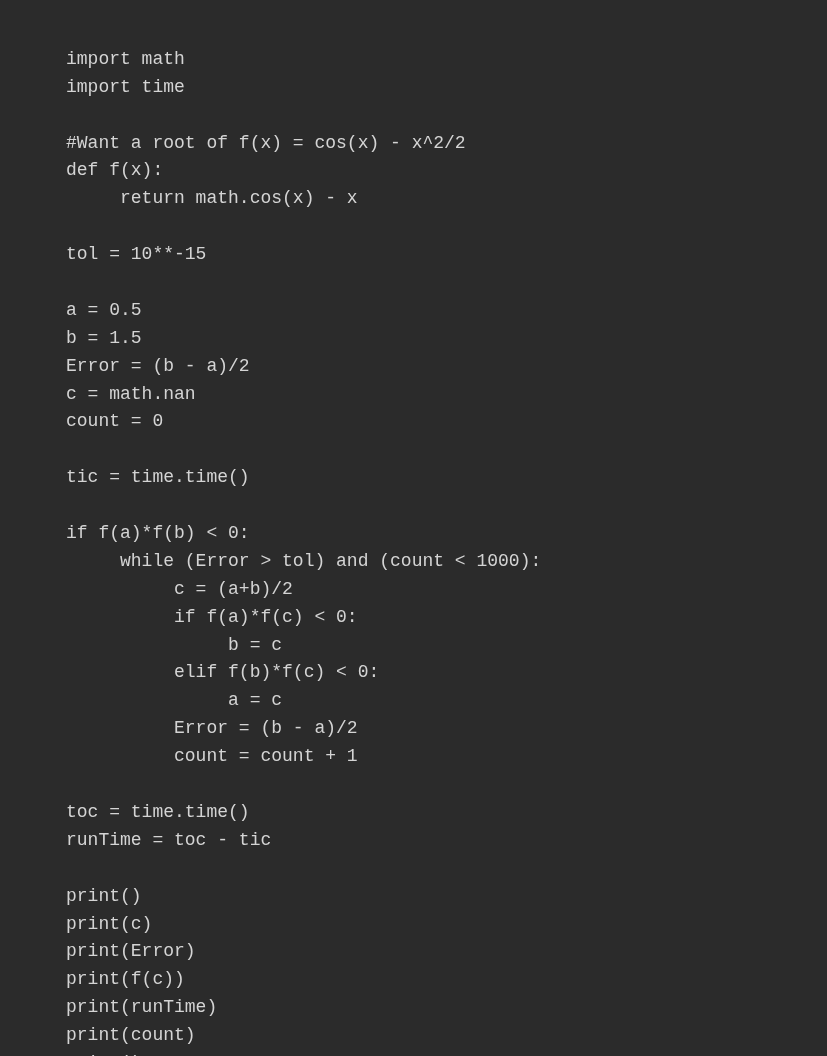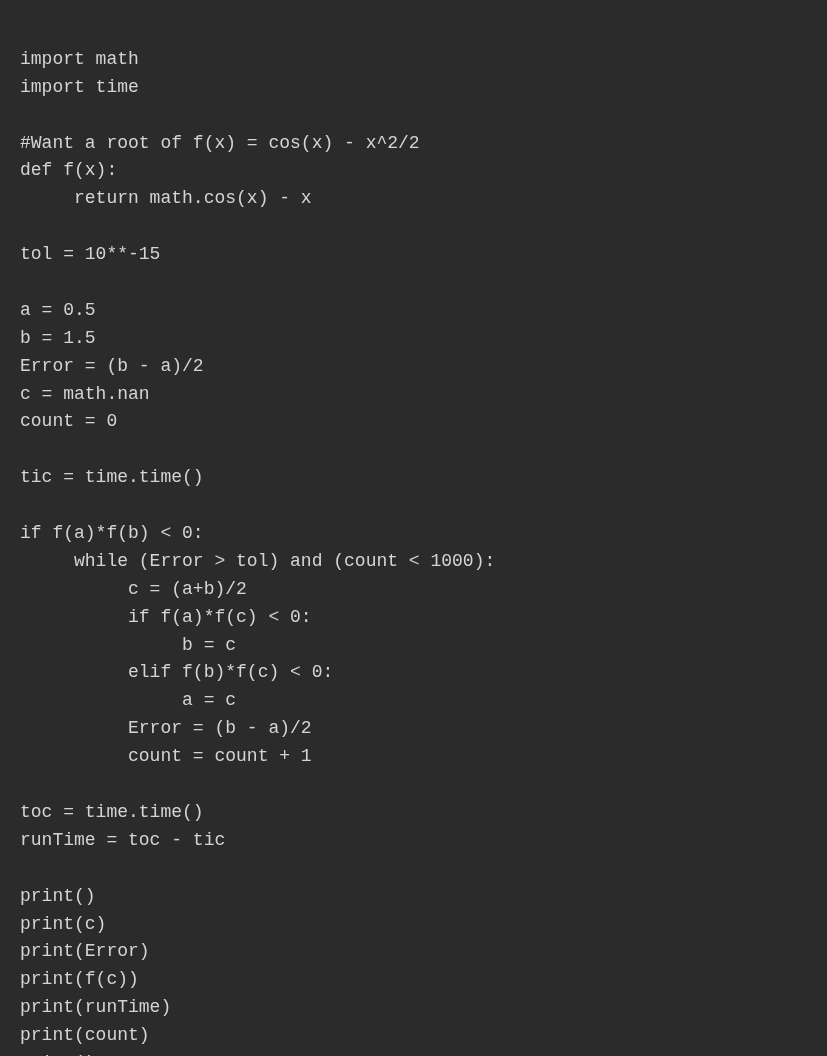--- a/index.html
+++ b/index.html
@@ -18,19 +18,20 @@
       color: #d4d4d4;
       padding: 18px 20px;
     }
 
     .code-block {
       white-space: pre;
     }
 
     .code-line {
       display: block;
+      margin-left: 46px;
     }
   </style>
 </head>
 <body>
 
 <div class="code-block" id="code-container">
 <span class="code-line">import math</span><span class="code-line">import time</span><span class="code-line">&nbsp;</span><span class="code-line">#Want a root of f(x) = cos(x) - x^2/2</span><span class="code-line">def f(x):</span><span class="code-line">     return math.cos(x) - x</span><span class="code-line">&nbsp;</span><span class="code-line">tol = 10**-15</span><span class="code-line">&nbsp;</span><span class="code-line">a = 0.5</span><span class="code-line">b = 1.5</span><span class="code-line">Error = (b - a)/2</span><span class="code-line">c = math.nan</span><span class="code-line">count = 0</span><span class="code-line">&nbsp;</span><span class="code-line">tic = time.time()</span><span class="code-line">&nbsp;</span><span class="code-line">if f(a)*f(b) &lt; 0:</span><span class="code-line">     while (Error &gt; tol) and (count &lt; 1000):</span><span class="code-line">          c = (a+b)/2</span><span class="code-line">          if f(a)*f(c) &lt; 0:</span><span class="code-line">               b = c</span><span class="code-line">          elif f(b)*f(c) &lt; 0:</span><span class="code-line">               a = c</span><span class="code-line">          Error = (b - a)/2</span><span class="code-line">          count = count + 1</span><span class="code-line">&nbsp;</span><span class="code-line">toc = time.time()</span><span class="code-line">runTime = toc - tic</span><span class="code-line">&nbsp;</span><span class="code-line">print()</span><span class="code-line">print(c)</span><span class="code-line">print(Error)</span><span class="code-line">print(f(c))</span><span class="code-line">print(runTime)</span><span class="code-line">print(count)</span><span class="code-line">print()</span></div>
 
 </body></html>

